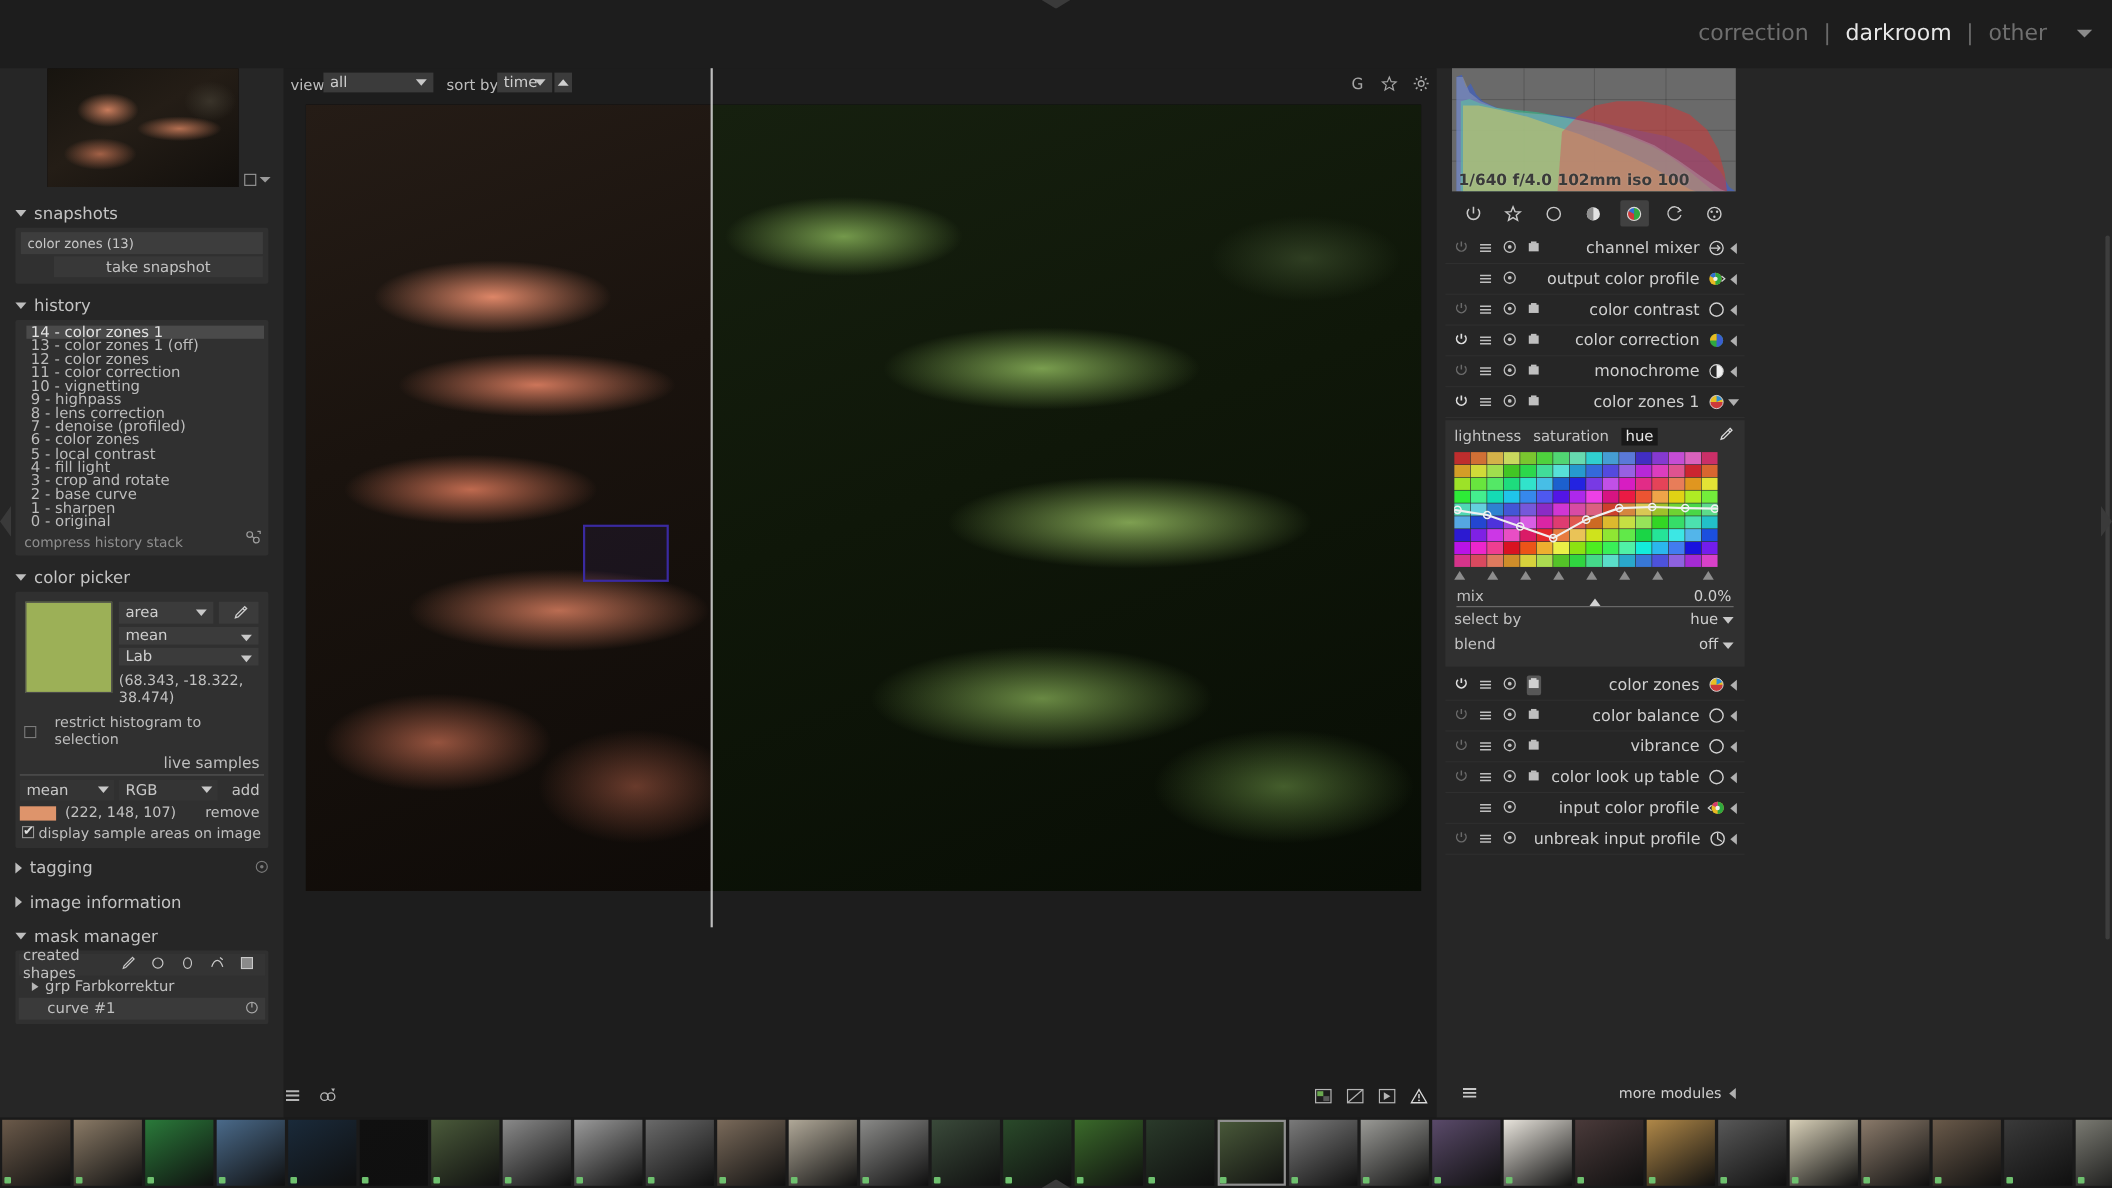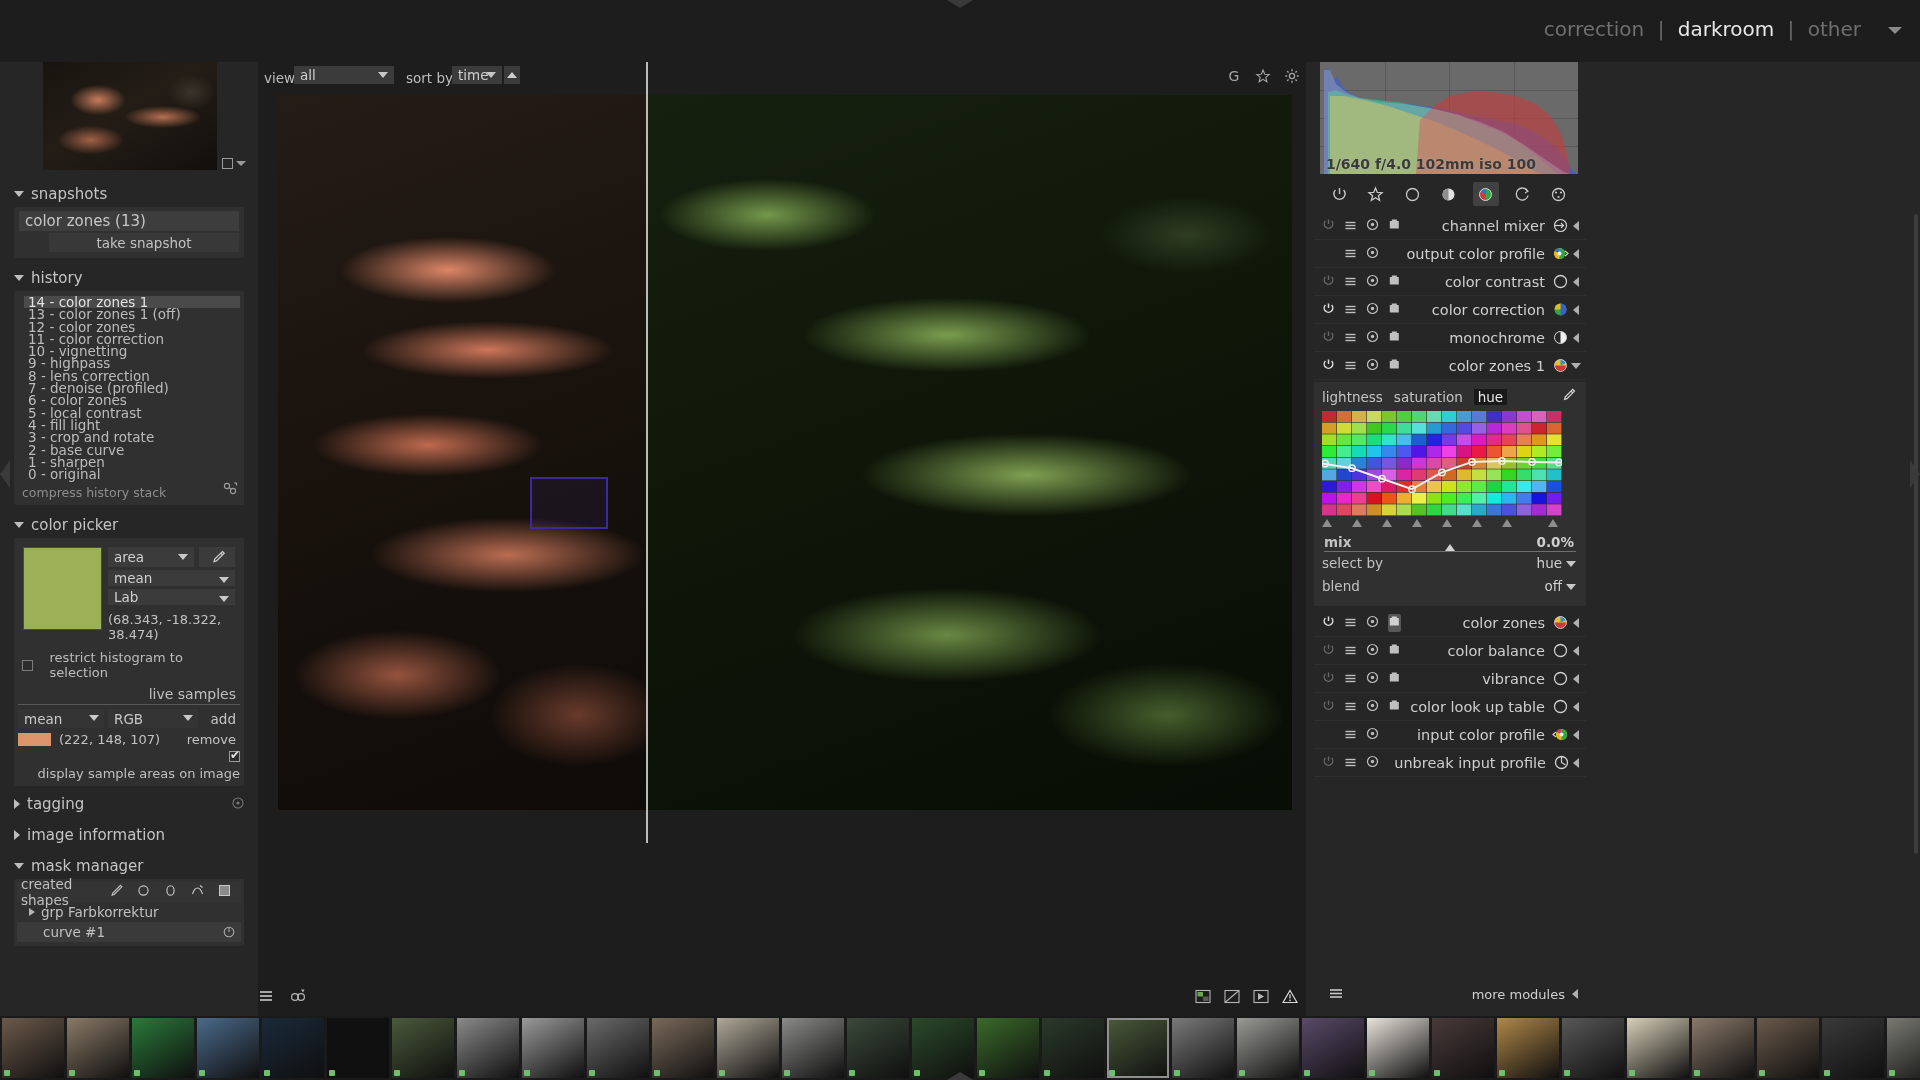--- a/index.html
+++ b/index.html
@@ -66,21 +66,21 @@
   .section-head{
     height:27px; display:flex; align-items:center; gap:7px;
     font-size:15px; color:#c4c4c4; cursor:default;
   }
   .tri{ width:0;height:0; border-left:5px solid transparent;border-right:5px solid transparent;border-top:6px solid #bdbdbd; }
   .tri.right{ border-left:6px solid #bdbdbd;border-top:5px solid transparent;border-bottom:5px solid transparent;border-right:0; }
   .sec-body{ background:#303030; border-radius:2px; padding:4px 5px 6px; }
 
   .snap-item{
     background:#3d3d3d; height:20px; display:flex; align-items:center; padding:0 6px;
-    font-size:15px; color:#c7c7c7; margin-bottom:2px;
+    font-size:12px; color:#c7c7c7; margin-bottom:2px;
   }
   .take-snap{
     background:#383838; height:19px; display:flex; align-items:center; justify-content:center;
     font-size:13.5px; color:#c2c2c2; margin-left:30px;
   }
 
   .hist-list{ padding:2px 0 0 6px; }
   .hist-row{ font-size:13.5px; line-height:12.3px; padding:0 0 0 4px; height:12.3px; color:#bcbcbc; white-space:nowrap; }
   .hist-row.sel{ background:#4a4a4a; color:#e2e2e2; }
   .compress{ font-size:12.5px; color:#8e8e8e; padding:5px 0 1px 4px; position:relative; }
@@ -107,21 +107,21 @@
   .chk{ width:11px;height:11px;border:1px solid #7c7c7c; background:#2c2c2c; display:inline-block;}
   .chk.on{ position:relative; border-color:#9a9a9a;}
   .chk.on:after{ content:"✔"; position:absolute; left:0px; top:-4px; font-size:12px; color:#e0e0e0;}
   .live-samples{ text-align:right; font-size:14px; color:#bfbfbf; border-bottom:1px solid #585858; padding:2px 4px 2px 0; margin:4px 0 2px; }
   .ls-row1{ display:flex; align-items:center; gap:4px; padding:2px 0; }
   .ls-drop{ height:19px; background:#343434; display:flex;align-items:center; padding:0 6px; font-size:13.5px; color:#c9c9c9; position:relative;}
   .ls-add{ font-size:13.5px; color:#c4c4c4; margin-left:auto; padding-right:4px;}
   .ls-row2{ display:flex; align-items:center; gap:8px; padding:2px 0; font-size:13px; color:#c2c2c2;}
   .ls-sw{ width:33px;height:13px; }
   .ls-rem{ margin-left:auto; font-size:13px; color:#c2c2c2; padding-right:4px;}
-  .ls-disp{ display:flex; align-items:flex-end; gap:4px; font-size:13px; color:#bfbfbf; padding:2px 0 0 2px;flex-direction:column;}
+  .ls-disp{ display:flex; align-items:flex-start; gap:4px; font-size:13px; color:#bfbfbf; padding:2px 0 0 2px;}
 
   
   .mm-head{ display:flex; align-items:center; height:20px; font-size:13.5px; color:#c0c0c0; padding:0 4px; background:#343434;}
   .mm-icons{ margin-left:auto; display:flex; gap:14px; align-items:center; padding-right:6px;}
   .mm-row{ font-size:13.5px; color:#c0c0c0; padding:2px 0 2px 12px; display:flex; align-items:center; gap:6px; position:relative;}
   .mm-row.sel{ background:#3a3a3a; }
   .mini-tri{ width:0;height:0;border-left:6px solid #b5b5b5;border-top:4px solid transparent;border-bottom:4px solid transparent;}
 
   .left-collapse{
     position:absolute; left:0; top:398px; width:10px; height:28px;
@@ -225,21 +225,21 @@
 
   
   .cz-panel{ background:#303030; margin:2px 0 3px; padding:7px 8px 8px; position:relative;}
   .cz-tabs{ display:flex; gap:11px; font-size:13.5px; color:#c4c4c4; margin-bottom:6px;}
   .cz-tabs .t.on{ background:#191919; color:#e6e6e6; padding:0 4px; }
   .cz-pick{ position:absolute; right:10px; top:6px; }
   .cz-grid{ position:relative; width:240px; height:105px; margin-bottom:3px; }
   .cz-curve{ position:absolute; left:0; top:0; }
   .cz-marks{ position:relative; height:11px; width:240px; }
   .cz-mark{ position:absolute; width:0;height:0;border-left:5px solid transparent;border-right:5px solid transparent;border-bottom:8px solid #8d8d8d;}
-  .sl-row{ position:relative; height:19px; margin-top:3px;font-weight:bold; }
+  .sl-row{ position:relative; height:19px; margin-top:3px; }
   .sl-label{ position:absolute; left:2px; top:1px; font-size:13.5px; color:#c2c2c2;}
   .sl-val{ position:absolute; right:4px; top:1px; font-size:13.5px; color:#cfcfcf;}
   .sl-track{ position:absolute; left:2px; right:2px; bottom:0px; height:1px; background:#6f6f6f;}
   .sl-knob{ position:absolute; left:48%; bottom:1px; width:0;height:0;
     border-left:5px solid transparent;border-right:5px solid transparent;border-bottom:7px solid #d2d2d2;}
   .sel-row{ position:relative; height:20px; margin-top:3px; font-size:13.5px; color:#c2c2c2;}
   .sel-val{ position:absolute; right:16px; top:0; color:#cfcfcf;}
   .sel-c{ position:absolute; right:2px; top:6px; width:0;height:0;
     border-left:5px solid transparent;border-right:5px solid transparent;border-top:6px solid #c8c8c8;}
 

